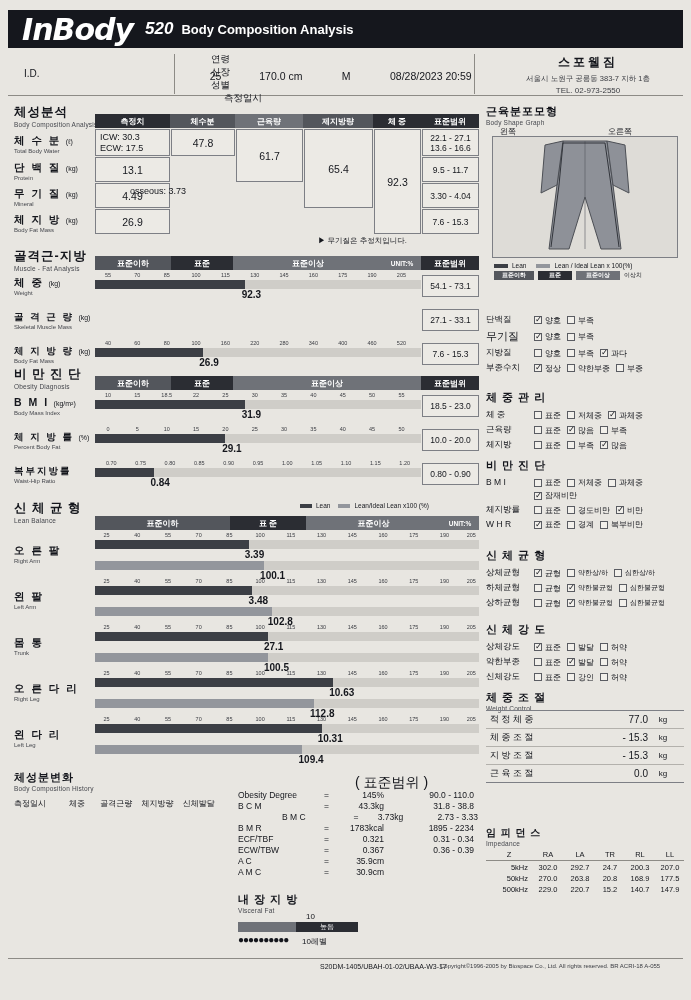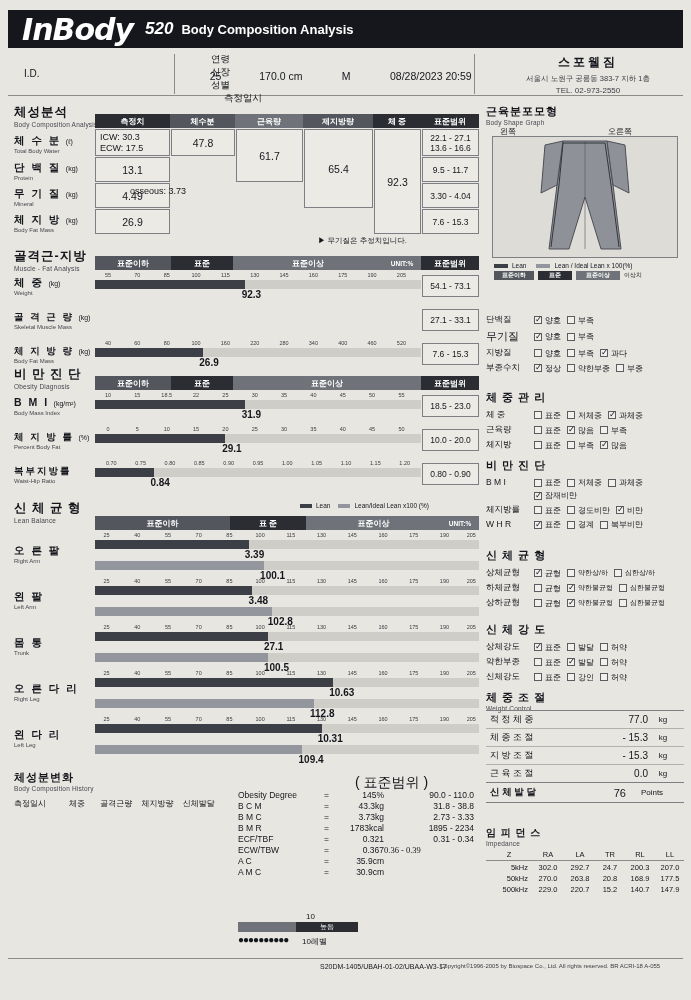--- a/index.html
+++ b/index.html
@@ -861,25 +861,20 @@
     <div style="display:flex; height:18px; border-bottom:1px solid #b3b1ac; align-items:center;">
       <span style="width:100px; font-size:9px; padding-left:4px;">지 방 조 절</span>
       <span style="width:62px; text-align:right; font-size:10px;">- 15.3</span>
       <span style="width:30px; text-align:center; font-size:8px;">kg</span>
     </div>
     <div style="display:flex; height:18px; border-bottom:1px solid #7d7f85; align-items:center;">
       <span style="width:100px; font-size:9px; padding-left:4px;">근 육 조 절</span>
       <span style="width:62px; text-align:right; font-size:10px;">0.0</span>
       <span style="width:30px; text-align:center; font-size:8px;">kg</span>
     </div>
-    <div style="display:flex; height:20px; border-bottom:1px solid #7d7f85; align-items:center;">
-      <span style="width:100px; font-size:9.5px; padding-left:4px; font-weight:bold;">신 체 발 달</span>
-      <span style="width:40px; text-align:right; font-size:11px;">76</span>
-      <span style="width:52px; text-align:center; font-size:8px;">Points</span>
-    </div>
   </div>
 
   <div style="position:absolute; left:486px; top:826px; width:198px;">
     <div class="sec-title" style="font-size:10px;">임 피 던 스</div>
     <div class="sec-sub">Impedance</div>
   </div>
   <div style="position:absolute; left:486px; top:850px; width:198px;">
     <div style="display:flex; font-size:7.5px;">
       <span style="width:46px; text-align:center;">Z</span>
       <span style="width:32px; text-align:center;">RA</span>
@@ -934,21 +929,21 @@
       <span style="width:10px;">=</span>
       <span style="width:50px; text-align:right;">145%</span>
       <span style="width:90px; text-align:right;">90.0 - 110.0</span>
     </div>
     <div style="display:flex; font-size:8.5px; height:11px;">
       <span style="width:86px;">B C M</span>
       <span style="width:10px;">=</span>
       <span style="width:50px; text-align:right;">43.3kg</span>
       <span style="width:90px; text-align:right;">31.8 - 38.8</span>
     </div>
-    <div style="display:flex; font-size:8.5px; height:11px;">
+    <div style="display:flex; font-size:8.5px; height:11px;margin-left:44px;">
       <span style="width:86px;">B M C</span>
       <span style="width:10px;">=</span>
       <span style="width:50px; text-align:right;">3.73kg</span>
       <span style="width:90px; text-align:right;">2.73 - 3.33</span>
     </div>
     <div style="display:flex; font-size:8.5px; height:11px;">
       <span style="width:86px;">B M R</span>
       <span style="width:10px;">=</span>
       <span style="width:50px; text-align:right;">1783kcal</span>
       <span style="width:90px; text-align:right;">1895 - 2234</span>
@@ -956,36 +951,40 @@
     <div style="display:flex; font-size:8.5px; height:11px;">
       <span style="width:86px;">ECF/TBF</span>
       <span style="width:10px;">=</span>
       <span style="width:50px; text-align:right;">0.321</span>
       <span style="width:90px; text-align:right;">0.31 - 0.34</span>
     </div>
     <div style="display:flex; font-size:8.5px; height:11px;">
       <span style="width:86px;">ECW/TBW</span>
       <span style="width:10px;">=</span>
       <span style="width:50px; text-align:right;">0.367</span>
-      <span style="width:90px; font-family:Liberation Serif, serif;">0.36 - 0.39</span>
+      <span style="width:90px; text-align:right;">0.36 - 0.39</span>
     </div>
     <div style="display:flex; font-size:8.5px; height:11px;">
       <span style="width:86px;">A C</span>
       <span style="width:10px;">=</span>
       <span style="width:50px; text-align:right;">35.9cm</span>
       <span style="width:90px; text-align:right;"></span>
     </div>
     <div style="display:flex; font-size:8.5px; height:11px;">
       <span style="width:86px;">A M C</span>
       <span style="width:10px;">=</span>
       <span style="width:50px; text-align:right;">30.9cm</span>
       <span style="width:90px; text-align:right;"></span>
     </div>
   </div>
 
+  <div style="position:absolute; left:238px; top:892px; width:236px;">
+    <div class="sec-title" style="font-size:11px;">내 장 지 방</div>
+    <div class="sec-sub">Visceral Fat</div>
+  </div>
   <div style="position:absolute; left:306px; top:912px; font-size:8px;">10</div>
   <div style="position:absolute; left:238px; top:922px; width:120px; height:10px; display:flex;">
     <div style="width:58px; background:#6f7278;"></div>
     <div style="width:62px; background:#2b2d33; color:#fff; font-size:7px; display:flex; align-items:center; justify-content:center;">높음</div>
   </div>
   <div style="position:absolute; left:238px; top:934px; font-size:10px; letter-spacing:-1px;">●●●●●●●●●●</div>
   <div style="position:absolute; left:302px; top:936px; font-size:8px;">10레벨</div>
 
   <div class="hr" style="position:absolute; left:8px; top:958px; width:675px;"></div>
   <div style="position:absolute; left:320px; top:963px; font-size:7px;">S20DM-1405/UBAH-01-02/UBAA-W3-17</div>

